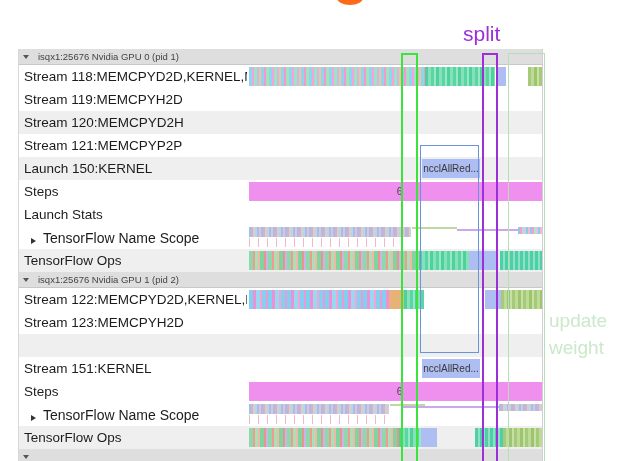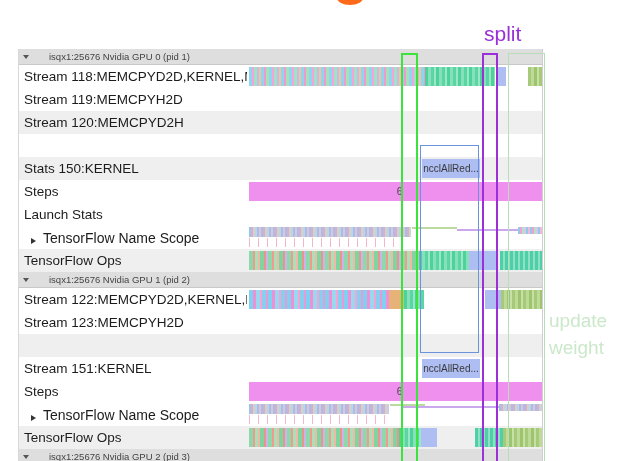--- a/index.html
+++ b/index.html
@@ -5,41 +5,41 @@
   html,body{margin:0;padding:0;background:#ffffff;}
   body{
     width:622px;height:461px;position:relative;overflow:hidden;
     font-family:"Liberation Sans", sans-serif;
     -webkit-font-smoothing:antialiased;
   }
 
   
   .anno{position:absolute;white-space:nowrap;font-weight:400;}
   #anno-concat{left:326px;top:26px;font-size:21px;color:#3ce33c;margin-top:33px;}
-  #anno-split{left:463px;top:22px;font-size:21px;color:#9b30d9;margin-left:21px;}
+  #anno-split{left:463px;top:22px;font-size:21px;color:#9b30d9;}
   #anno-nccl{left:430px;top:108px;font-size:20px;color:#5b7fd4;}
   #anno-weight{left:549px;top:307px;font-size:19px;color:#cbe8cb;line-height:27px;}
   #anno-weight span{display:block;}
 
   
   #anno-orange-arc{
     position:absolute;left:337px;top:-9px;width:26px;height:14px;
     background:#ff6a1a;border-radius:50%;
   }
 
   
   #panel{
     position:absolute;left:18px;top:49px;width:525px;height:412px;
     background:#ffffff;overflow:hidden;
     border-left:1px solid #d8d8d8;border-right:1px solid #cfcfcf;
     box-sizing:border-box;
   }
   .grp{
     height:16px;background:#dedede;border-bottom:1px solid #c8c8c8;
-    font-size:9.5px;color:#444;line-height:16px;padding-left:30px;
+    font-size:9.5px;color:#444;line-height:16px;padding-left:19px;
     position:relative;box-sizing:border-box;
   }
   .grp .tri{
     position:absolute;left:5px;top:5px;width:0;height:0;
     border-left:4px solid #555;border-top:3px solid transparent;
     border-bottom:3px solid transparent;
     transform:rotate(90deg);
   }
   .row{
     height:23px;position:relative;box-sizing:border-box;
@@ -154,25 +154,26 @@
     <div class="lbl">Stream 119:MEMCPYH2D</div>
     <div class="track"></div>
   </div>
 
   <div class="row alt">
     <div class="lbl">Stream 120:MEMCPYD2H</div>
     <div class="track"></div>
   </div>
 
   <div class="row white">
-    <div class="track"></div>
-  </div>
-
-  <div class="row alt">
-    <div class="lbl">Stats 150:KERNEL</div>
+    <div class="lbl">Stream 121:MEMCPYP2P</div>
+    <div class="track"></div>
+  </div>
+
+  <div class="row alt">
+    <div class="lbl">Launch 150:KERNEL</div>
     <div class="track">
       <div class="bar solidPeri" style="left:175px;width:58px;"></div>
       <div class="barlabel" style="left:175px;width:58px;">ncclAllRed...</div>
     </div>
   </div>
 
   <div class="row white">
     <div class="lbl">Steps</div>
     <div class="track">
       <div class="bar solidMag" style="left:2px;width:301px;"></div>
@@ -269,21 +270,20 @@
       <div class="bar stripeOps" style="left:2px;width:150px;"></div>
       <div class="bar stripeGreen" style="left:152px;width:22px;"></div>
       <div class="bar solidPeri" style="left:174px;width:16px;"></div>
       <div class="bar solidTeal" style="left:228px;width:28px;background:repeating-linear-gradient(90deg,#4dd0a8 0px,#4dd0a8 3px,#8fe0c4 3px,#8fe0c4 5px);"></div>
       <div class="bar stripeOlive" style="left:256px;width:61px;"></div>
     </div>
   </div>
 
   <div class="grp">
     <span class="tri"></span>
-    <span>isqx1:25676 Nvidia GPU 2 (pid 3)</span>
   </div>
 
 </div>
 
 <div class="hl" id="hl-concat"></div>
 <div class="hl" id="hl-nccl"></div>
 <div class="hl" id="hl-split"></div>
 <div class="hl" id="hl-weight"></div>
 
 </body></html>

